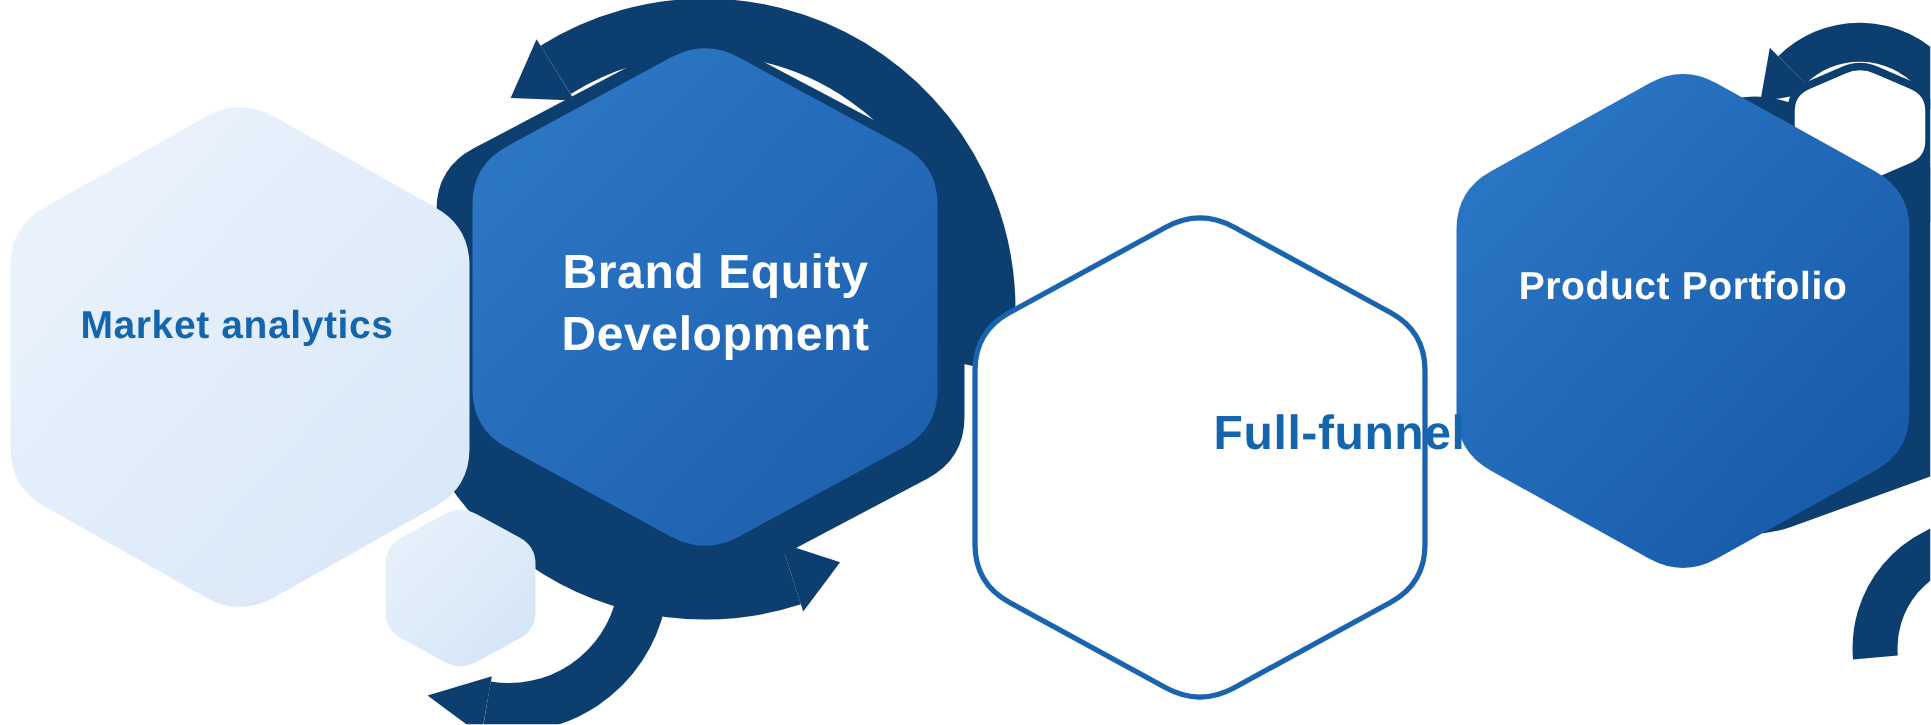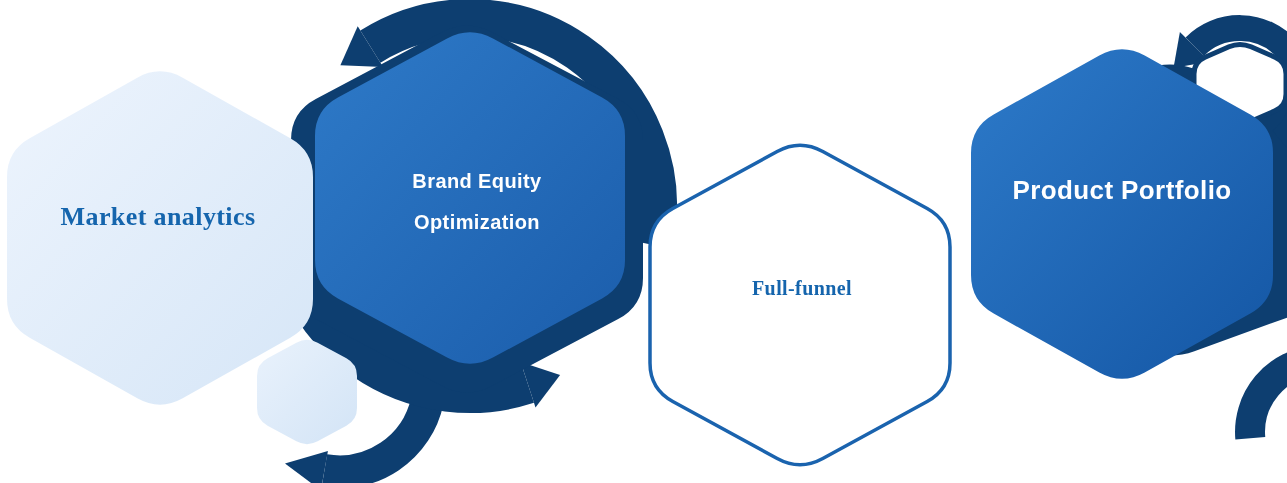--- a/index.html
+++ b/index.html
@@ -3,22 +3,22 @@
 <meta charset="utf-8">
 <style>
   html,body{margin:0;padding:0;background:#ffffff;}
   .stage{position:relative;width:1287px;height:483px;overflow:hidden;background:#ffffff;
          font-family:"Liberation Sans",sans-serif;}
   .stage svg{position:absolute;left:0;top:0;display:block;}
   .label{position:absolute;width:310px;text-align:center;font-weight:700;
          font-size:26px;line-height:41px;letter-spacing:.4px;}
   .label span{display:block;}
   .label.on-dark{color:#ffffff;}
-  .label.on-light{color:var(--text-blue,#1565ad);font-family:Liberation Serif, serif;}
-  .label.size-27{font-size:20px;}
+  .label.on-light{color:var(--text-blue,#1565ad);}
+  .label.size-27{font-size:32px;}
 </style>
 </head>
 <body>
 
 <div class="stage">
 
   <svg width="1287" height="483" viewBox="0 0 1287 483">
     <defs>
       <linearGradient id="gLight" x1="0" y1="0" x2="1" y2="1">
         <stop offset="0" stop-color="#edf4fd"></stop>
@@ -71,24 +71,24 @@
 
     <path fill="url(#gBlue2)" d="M1099.3 55.6 Q1122 43 1144.7 55.6 L1250.3 114.4 Q1273 127 1273.0 153.0 L1273.0 275.0 Q1273 301 1250.3 313.6 L1144.7 372.4 Q1122 385 1099.3 372.4 L993.7 313.6 Q971 301 971.0 275.0 L971.0 153.0 Q971 127 993.7 114.4 Z"></path>
   </svg>
 
   <div class="label on-light" style="left:3px;top:196px;">
     <span>Market analytics</span>
   </div>
 
   <div class="label on-dark size-27" style="left:322px;top:161px;">
     <span>Brand Equity</span>
-    <span>Optimization</span>
+    <span>Development</span>
   </div>
 
-  <div class="label on-light size-27" style="left:647px;top:268px;">
+  <div class="label on-light size-27" style="left:667px;top:268px;text-align:right;">
     <span>Full-funnel</span>
   </div>
 
   <div class="label on-dark" style="left:967px;top:170px;">
     <span>Product Portfolio</span>
   </div>
 
 </div>
 
 </body></html>

